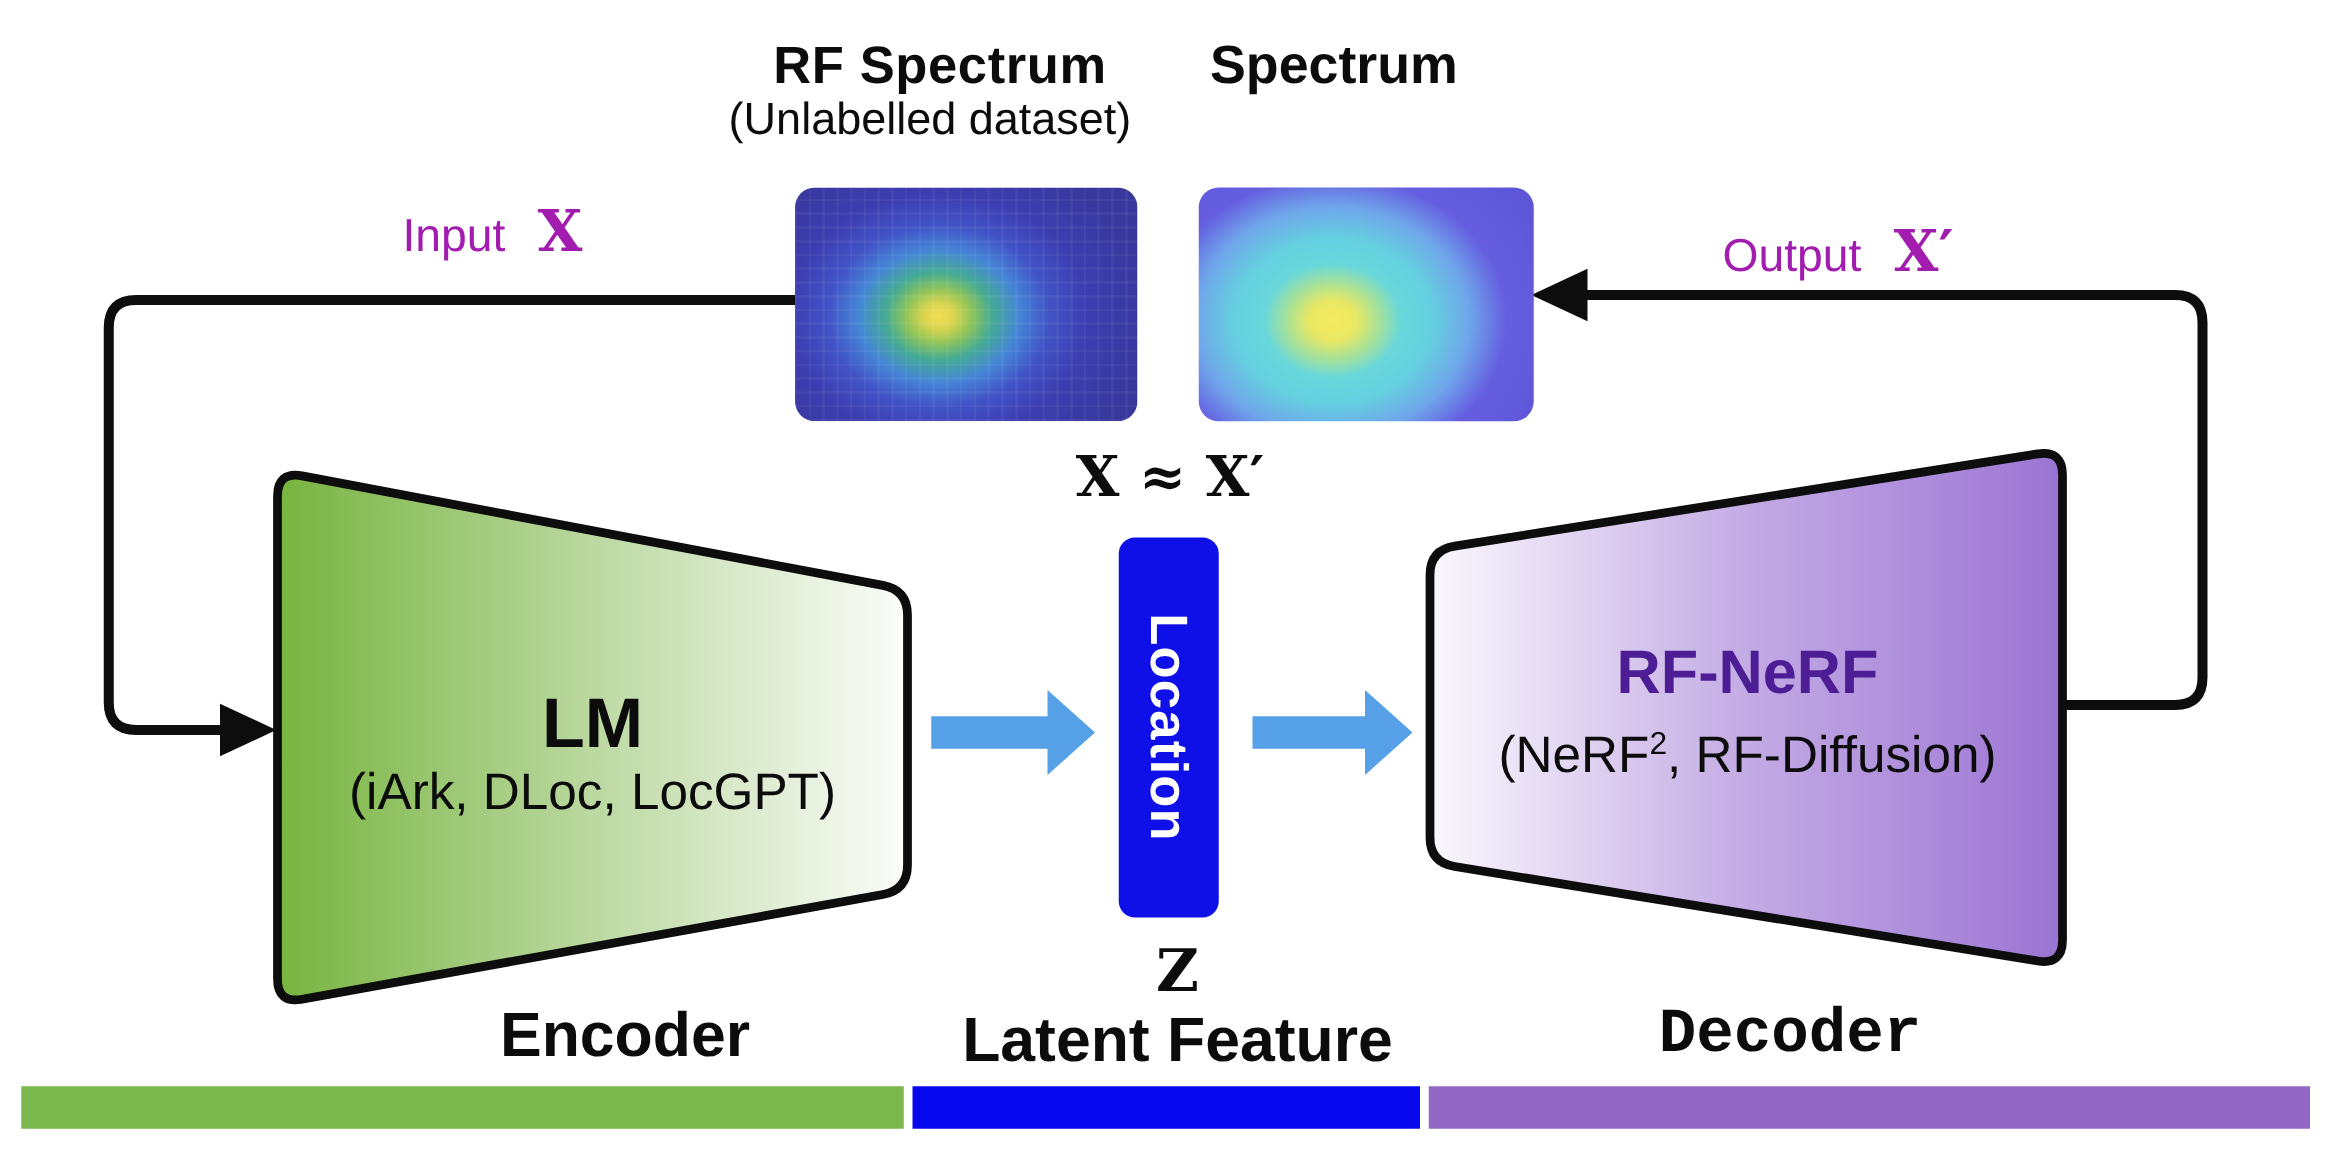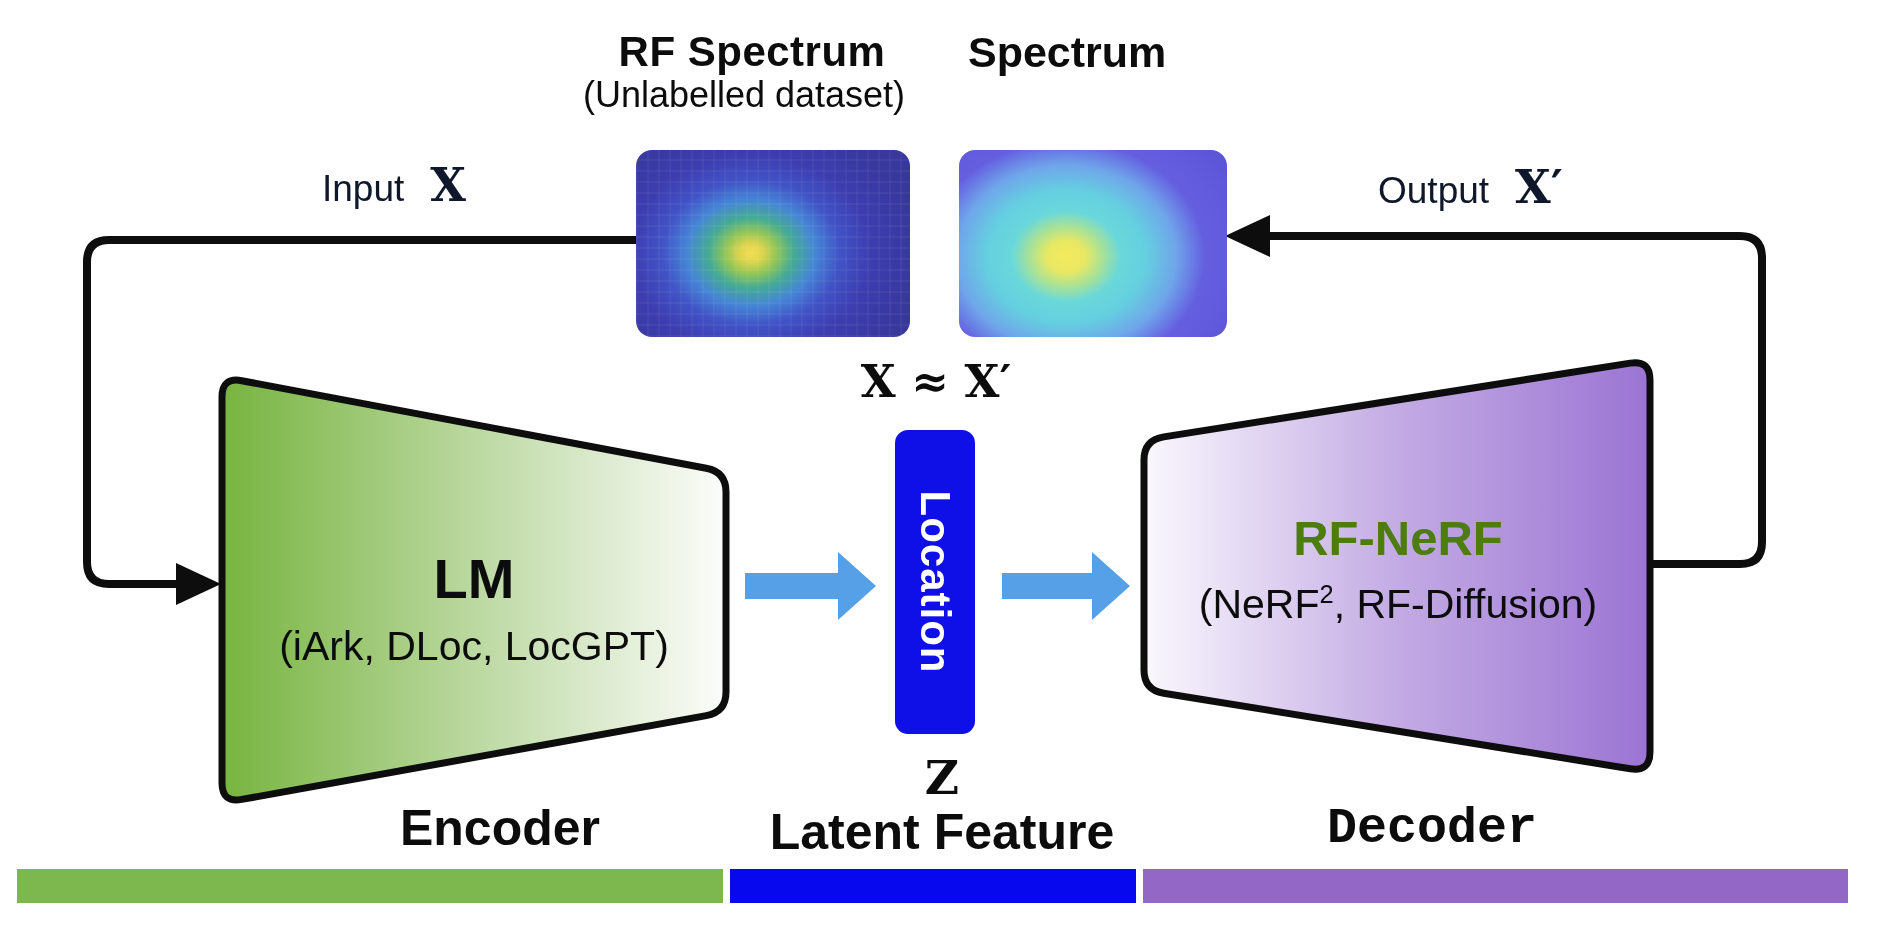--- a/index.html
+++ b/index.html
@@ -56,36 +56,36 @@
     left: 959px; top: 150px; width: 268px; height: 187px;
     background-image:
       radial-gradient(210px 175px at 40% 57%,
         #f4ea5e 0%, #e9e863 9%, #abe294 17%, #69d8da 26%,
         #65cfe0 38%, #6fa6ea 52%, #655fe0 66%, #5b52d6 100%);
   }
 
   
   .flow-label {
     display: flex; align-items: baseline; gap: 26px;
-    color: #0f172a;
+    color: #a21caf;
   }
   .flow-word { font-size: 37px; font-weight: 400; }
   .math {
     font-family: "DejaVu Serif", serif;
     font-weight: 700;
   }
   .flow-var { font-size: 46px; }
   #approx-equation {
     left: 936px; top: 381px;
     font-size: 45px; color: #0c0c0c;
   }
 
   
   .block-title  { font-size: 56px; font-weight: 700; color: #0c0c0c; }
-  .block-title2 { font-size: 49px; font-weight: 700; color: #4d7c0f; }
+  .block-title2 { font-size: 49px; font-weight: 700; color: #4c1d95; }
   .block-sub    { font-size: 41px; font-weight: 400; color: #0c0c0c; }
   .block-sub sup { font-size: 62%; }
 
   
   #location-box {
     left: 895px; top: 430px; width: 80px; height: 304px;
     background: #0f0fe8;
     border-radius: 13px;
   }
   #location-label {
@@ -149,29 +149,29 @@
   <div class="abs cx top-title" style="left:752px; top:28px;">RF Spectrum</div>
   <div class="abs cx top-sub" style="left:744px; top:74px;">(Unlabelled dataset)</div>
   <div class="abs recon-block">
     <div>Spectrum</div>
   </div>
 
   <div class="abs flow-label" style="left:322px; top:158px;">
     <span class="flow-word">Input</span>
     <span class="math flow-var">X</span>
   </div>
-  <div class="abs flow-label" style="left:1378px; top:160px;">
+  <div class="abs flow-label" style="left:1378px; top:174px;">
     <span class="flow-word">Output</span>
     <span class="math flow-var">X′</span>
   </div>
 
   <div class="abs cxc math" id="approx-equation">X ≈ X′</div>
 
   <div class="abs cxc block-title" style="left:474px; top:578px;">LM</div>
-  <div class="abs cxc block-sub" style="left:474px; top:634px;margin-top:12px;">(iArk, DLoc, LocGPT)</div>
+  <div class="abs cxc block-sub" style="left:474px; top:634px;">(iArk, DLoc, LocGPT)</div>
 
   <div class="abs cxc block-title2" style="left:1398px; top:538px;">RF-NeRF</div>
   <div class="abs cxc block-sub" style="left:1398px; top:604px;">
     <span>(NeRF</span><sup>2</sup><span>, RF-Diffusion)</span>
   </div>
 
   <div class="abs" id="location-box">
     <span id="location-label">Location</span>
   </div>
   <div class="abs cxc math" id="z-label">Z</div>

